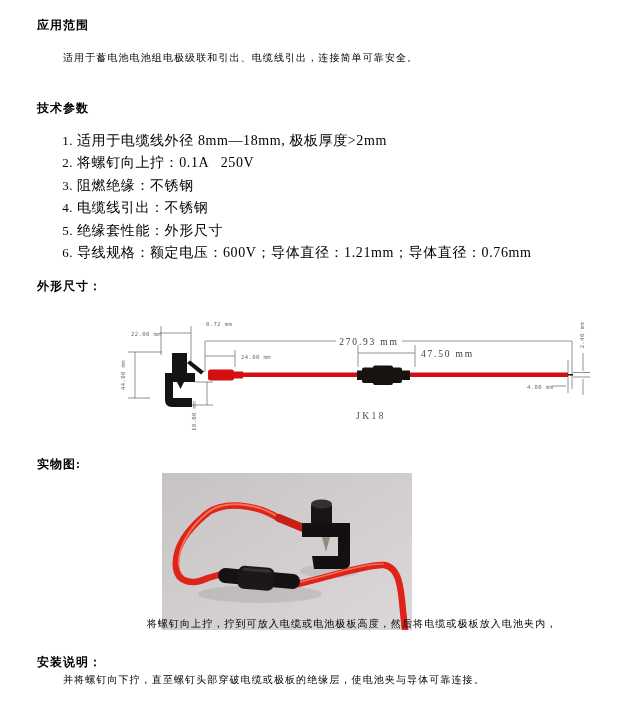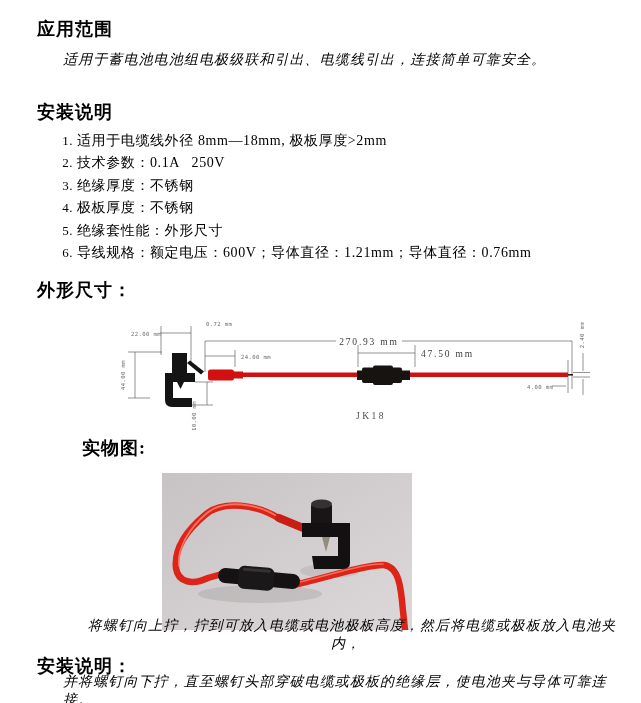--- a/index.html
+++ b/index.html
@@ -2,53 +2,53 @@
 <html><head>
 <meta charset="utf-8">
 <style>
   html,body{margin:0;padding:0;}
   body{
     width:641px;height:703px;position:relative;background:#ffffff;
     font-family:"Liberation Serif","DejaVu Serif",serif;color:#000;
     overflow:hidden;
   }
   .abs{position:absolute;}
-  .h1{font-size:18px;font-weight:bold;letter-spacing:1px;white-space:nowrap;}
-  .body-text{font-size:14px;letter-spacing:1.1px;white-space:pre-wrap;font-style:italic;}
+  .h1{font-size:12px;font-weight:bold;letter-spacing:1px;white-space:nowrap;}
+  .body-text{font-size:10px;letter-spacing:1.1px;white-space:pre-wrap;}
   #app-heading{left:37px;top:17px;}
   #app-body{left:63px;top:51px;width:560px;}
   #spec-heading{left:37px;top:100px;}
   #spec-list{left:40px;top:130px;margin:0;padding-left:37px;width:570px;}
   #spec-list li{font-size:14px;line-height:22.4px;letter-spacing:0.6px;white-space:pre-wrap;}
   #spec-list li::marker{font-size:13px;}
   #dim-heading{left:37px;top:278px;text-align:right;}
   #dimension-svg{left:100px;top:305px;}
-  #photo-heading{left:37px;top:436px;margin-left:45px;}
+  #photo-heading{left:37px;top:456px;}
   #photo-svg{left:162px;top:473px;}
   #install-heading{left:37px;top:654px;}
   #install-line1{left:63px;top:617px;width:566px;text-indent:12px;text-align:center;}
   #install-line2{left:63px;top:673px;width:566px;}
   
   .dim-small{font-family:"DejaVu Sans Mono","Liberation Mono",monospace;font-size:5.6px;fill:#6a6a6a;letter-spacing:0.4px;}
   .dim-big{font-family:"Liberation Serif",serif;font-size:9.5px;fill:#3c3c3c;letter-spacing:1.8px;}
   .dim-line{stroke:#4a4a4a;stroke-width:0.6;fill:none;}
   .model-label{font-family:"Liberation Serif",serif;font-size:9.5px;fill:#4c4c58;letter-spacing:2.5px;}
 </style>
 </head>
 <body>
 
 <div class="abs h1" id="app-heading">应用范围</div>
 <div class="abs body-text" id="app-body">适用于蓄电池电池组电极级联和引出、电缆线引出，连接简单可靠安全。</div>
 
-<div class="abs h1" id="spec-heading">安装说明</div>
+<div class="abs h1" id="spec-heading">技术参数</div>
 <ol class="abs" id="spec-list">
   <li><span>适用于电缆线外径 8mm—18mm, 极板厚度&gt;2mm</span></li>
-  <li><span>技术参数：0.1A   250V</span></li>
-  <li><span>绝缘厚度：不锈钢</span></li>
-  <li><span>极板厚度：不锈钢</span></li>
+  <li><span>将螺钉向上拧：0.1A   250V</span></li>
+  <li><span>阻燃绝缘：不锈钢</span></li>
+  <li><span>电缆线引出：不锈钢</span></li>
   <li><span>绝缘套性能：外形尺寸</span></li>
   <li><span>导线规格：额定电压：600V；导体直径：1.21mm；导体直径：0.76mm</span></li>
 </ol>
 
 <div class="abs h1" id="dim-heading">外形尺寸：</div>
 
 <svg class="abs" id="dimension-svg" width="520" height="125" viewBox="0 0 520 125" xmlns="http://www.w3.org/2000/svg">
 
   <g class="dim-line">
 

